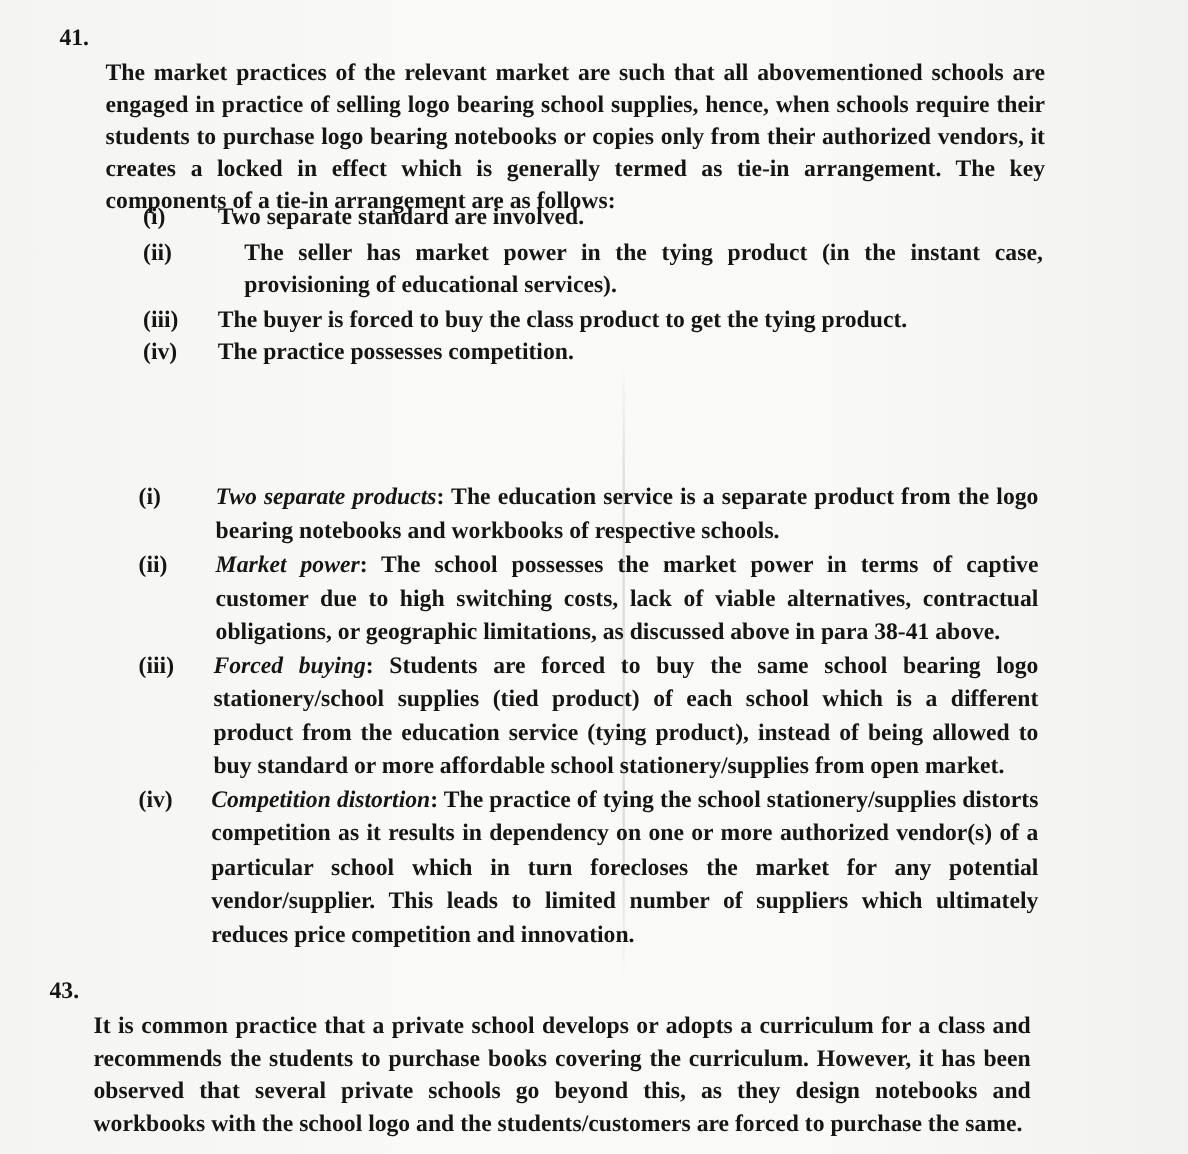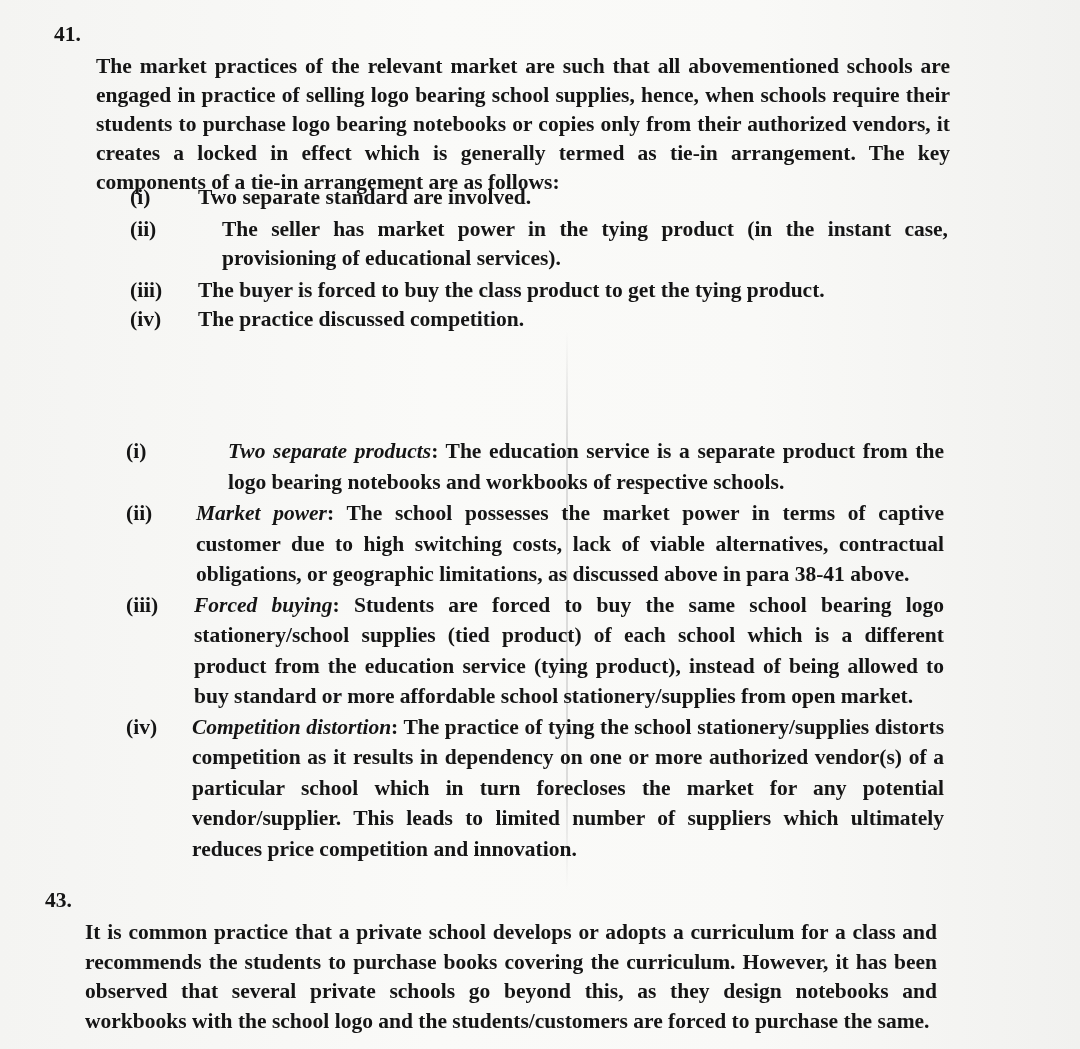--- a/index.html
+++ b/index.html
@@ -55,29 +55,29 @@
     <div class="item" style="margin-top:3px;">
       <span class="roman">(ii)</span>
       <span class="text" style="margin-left:92px;">The seller has market power in the tying product (in the instant case, provisioning of educational services).</span>
     </div>
     <div class="item" style="margin-top:3px;">
       <span class="roman">(iii)</span>
       <span class="text" style="margin-left:68px;">The buyer is forced to buy the class product to get the tying product.</span>
     </div>
     <div class="item" style="margin-top:0px;">
       <span class="roman">(iv)</span>
-      <span class="text" style="margin-left:68px;">The practice discussed competition.</span>
+      <span class="text" style="margin-left:68px;">The practice possesses competition.</span>
     </div>
   </div>
 
 
   <div class="list" style="left:126px; top:436px; width:818px; line-height:30.5px;">
     <div class="item">
       <span class="roman">(i)</span>
-      <span class="text" style="margin-left:102px;"><span class="term">Two separate products</span><span>: The education service is a separate product from the logo bearing notebooks and workbooks of respective schools.</span></span>
+      <span class="text" style="margin-left:70px;"><span class="term">Two separate products</span><span>: The education service is a separate product from the logo bearing notebooks and workbooks of respective schools.</span></span>
     </div>
     <div class="item" style="margin-top:1px;">
       <span class="roman">(ii)</span>
       <span class="text" style="margin-left:70px;"><span class="term">Market power</span><span>: The school possesses the market power in terms of captive customer due to high switching costs, lack of viable alternatives, contractual obligations, or geographic limitations, as discussed above in para 38-41 above.</span></span>
     </div>
     <div class="item" style="margin-top:0px;">
       <span class="roman">(iii)</span>
       <span class="text" style="margin-left:68px;"><span class="term">Forced buying</span><span>: Students are forced to buy the same school bearing logo stationery/school supplies (tied product) of each school which is a different product from the education service (tying product), instead of being allowed to buy standard or more affordable school stationery/supplies from open market.</span></span>
     </div>
     <div class="item" style="margin-top:0px;">

